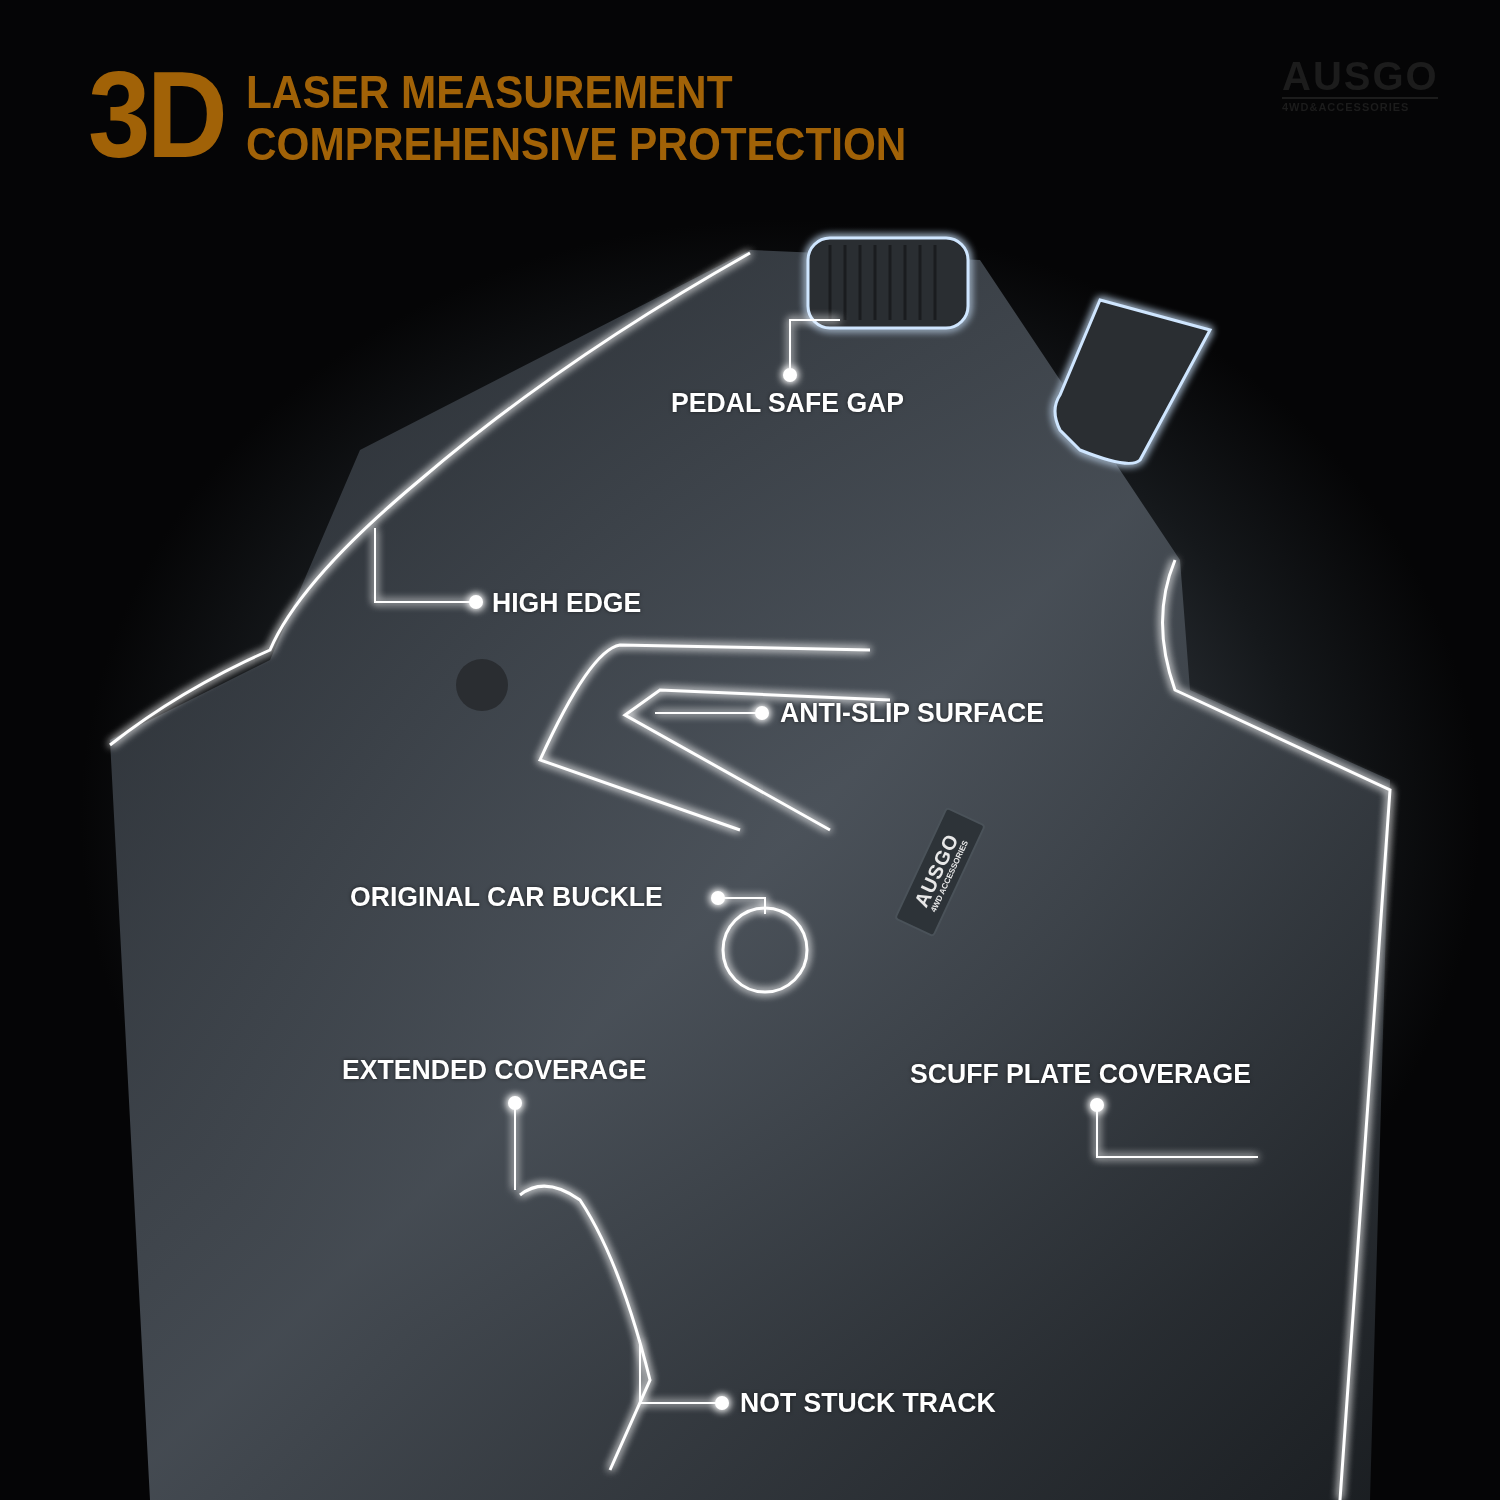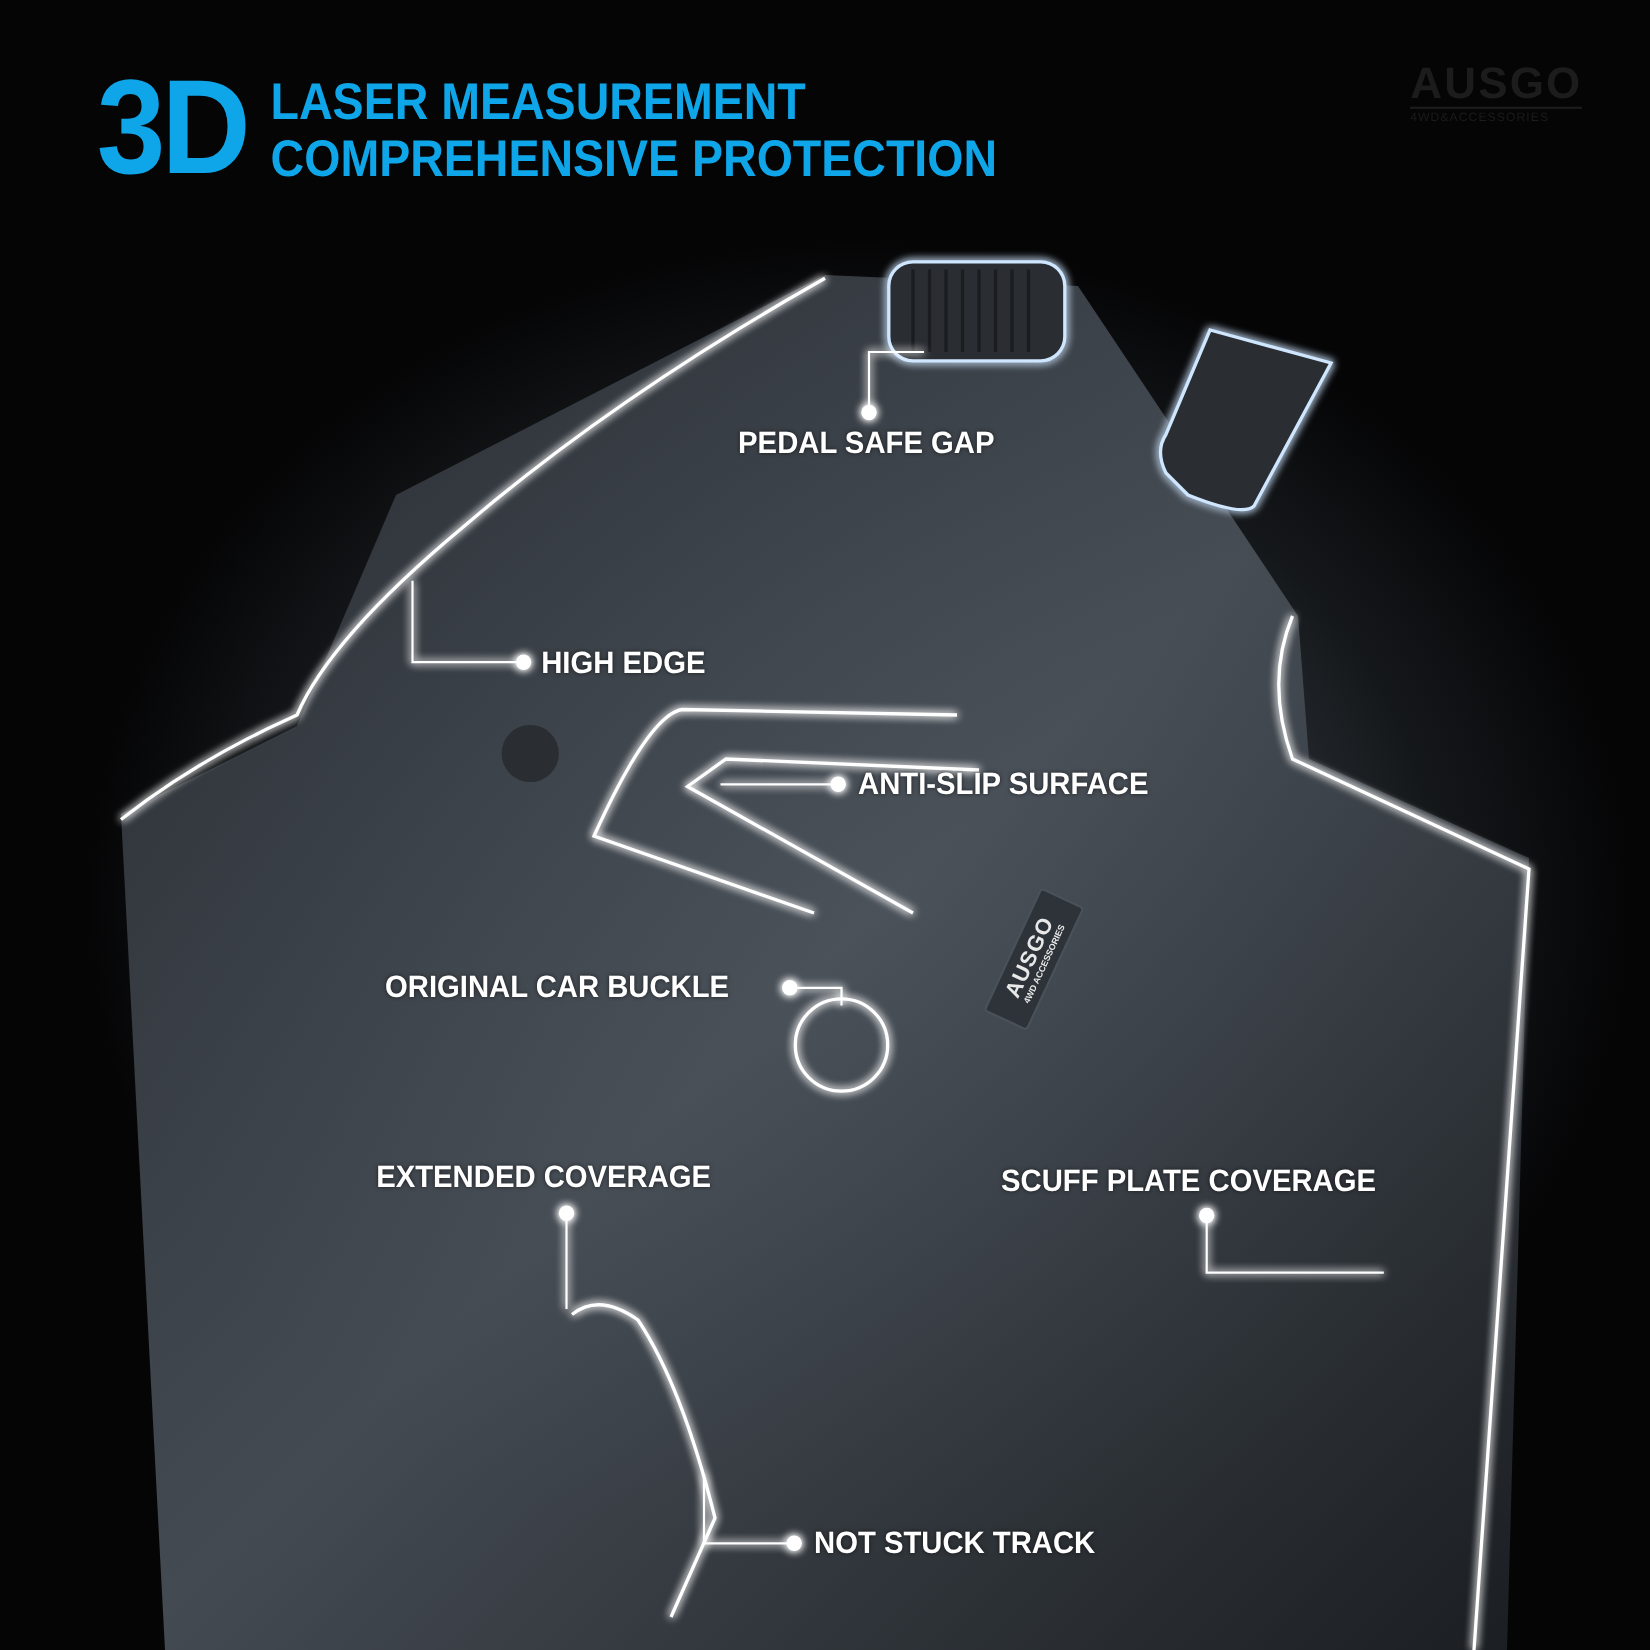--- a/index.html
+++ b/index.html
@@ -2,27 +2,27 @@
 <html><head>
 <meta charset="utf-8">
 <style>
   html, body { margin: 0; padding: 0; background: #000; }
   body { width: 1500px; height: 1500px; overflow: hidden; position: relative; font-family: "Liberation Sans", sans-serif; }
   .stage { position: absolute; left: 0; top: 0; width: 1500px; height: 1500px;
     background:
       radial-gradient(ellipse 700px 600px at 780px 820px, #4a5058 0%, #30353b 45%, #15181b 75%, #050506 100%);
   }
   svg.scene { position: absolute; left: 0; top: 0; width: 1500px; height: 1500px; }
-  .headline { position: absolute; left: 88px; top: 60px; color: #0ea5e9; display: flex; align-items: flex-start; }
+  .headline { position: absolute; left: 88px; top: 60px; color: #a16207; display: flex; align-items: flex-start; }
   .big3d { font-size: 122px; font-weight: bold; letter-spacing: -4px; line-height: 110px; transform: scaleX(0.92); transform-origin: left; }
   .sub { margin-left: 10px; margin-top: 6px; font-weight: bold; font-size: 47px; line-height: 52px; transform: scaleX(0.9); transform-origin: left; white-space: nowrap; }
   .logo { position: absolute; left: 1282px; top: 58px; color: #1c1c1c; text-align: left; }
   .logo .name { font-size: 40px; font-weight: bold; letter-spacing: 2px; line-height: 36px; }
   .logo .rule { height: 2px; background: #1c1c1c; margin: 3px 0 2px; width: 156px; }
-  .logo .tag { font-size: 11px; font-weight: normal; letter-spacing: 1px; }
+  .logo .tag { font-size: 11px; font-weight: bold; letter-spacing: 1px; }
   .label { position: absolute; color: #fff; font-weight: bold; font-size: 28px; white-space: nowrap; text-shadow: 0 0 4px rgba(0,0,0,.6); transform: scaleX(0.95); transform-origin: left; }
   .mat-badge { position: absolute; left: 878px; top: 850px; width: 120px; height: 40px; background: #2d3338; border: 2px solid #4a5259; border-radius: 4px; transform: rotate(-65deg); transform-origin: center; display:flex; flex-direction:column; align-items:center; justify-content:center; color:#e8e8e8; }
   .mat-badge .b1 { font-weight: bold; font-size: 20px; line-height: 20px; letter-spacing: 1px; }
   .mat-badge .b2 { font-weight: bold; font-size: 8px; line-height: 9px; }
 </style>
 </head>
 <body>
 
 <div class="stage"></div>
 

